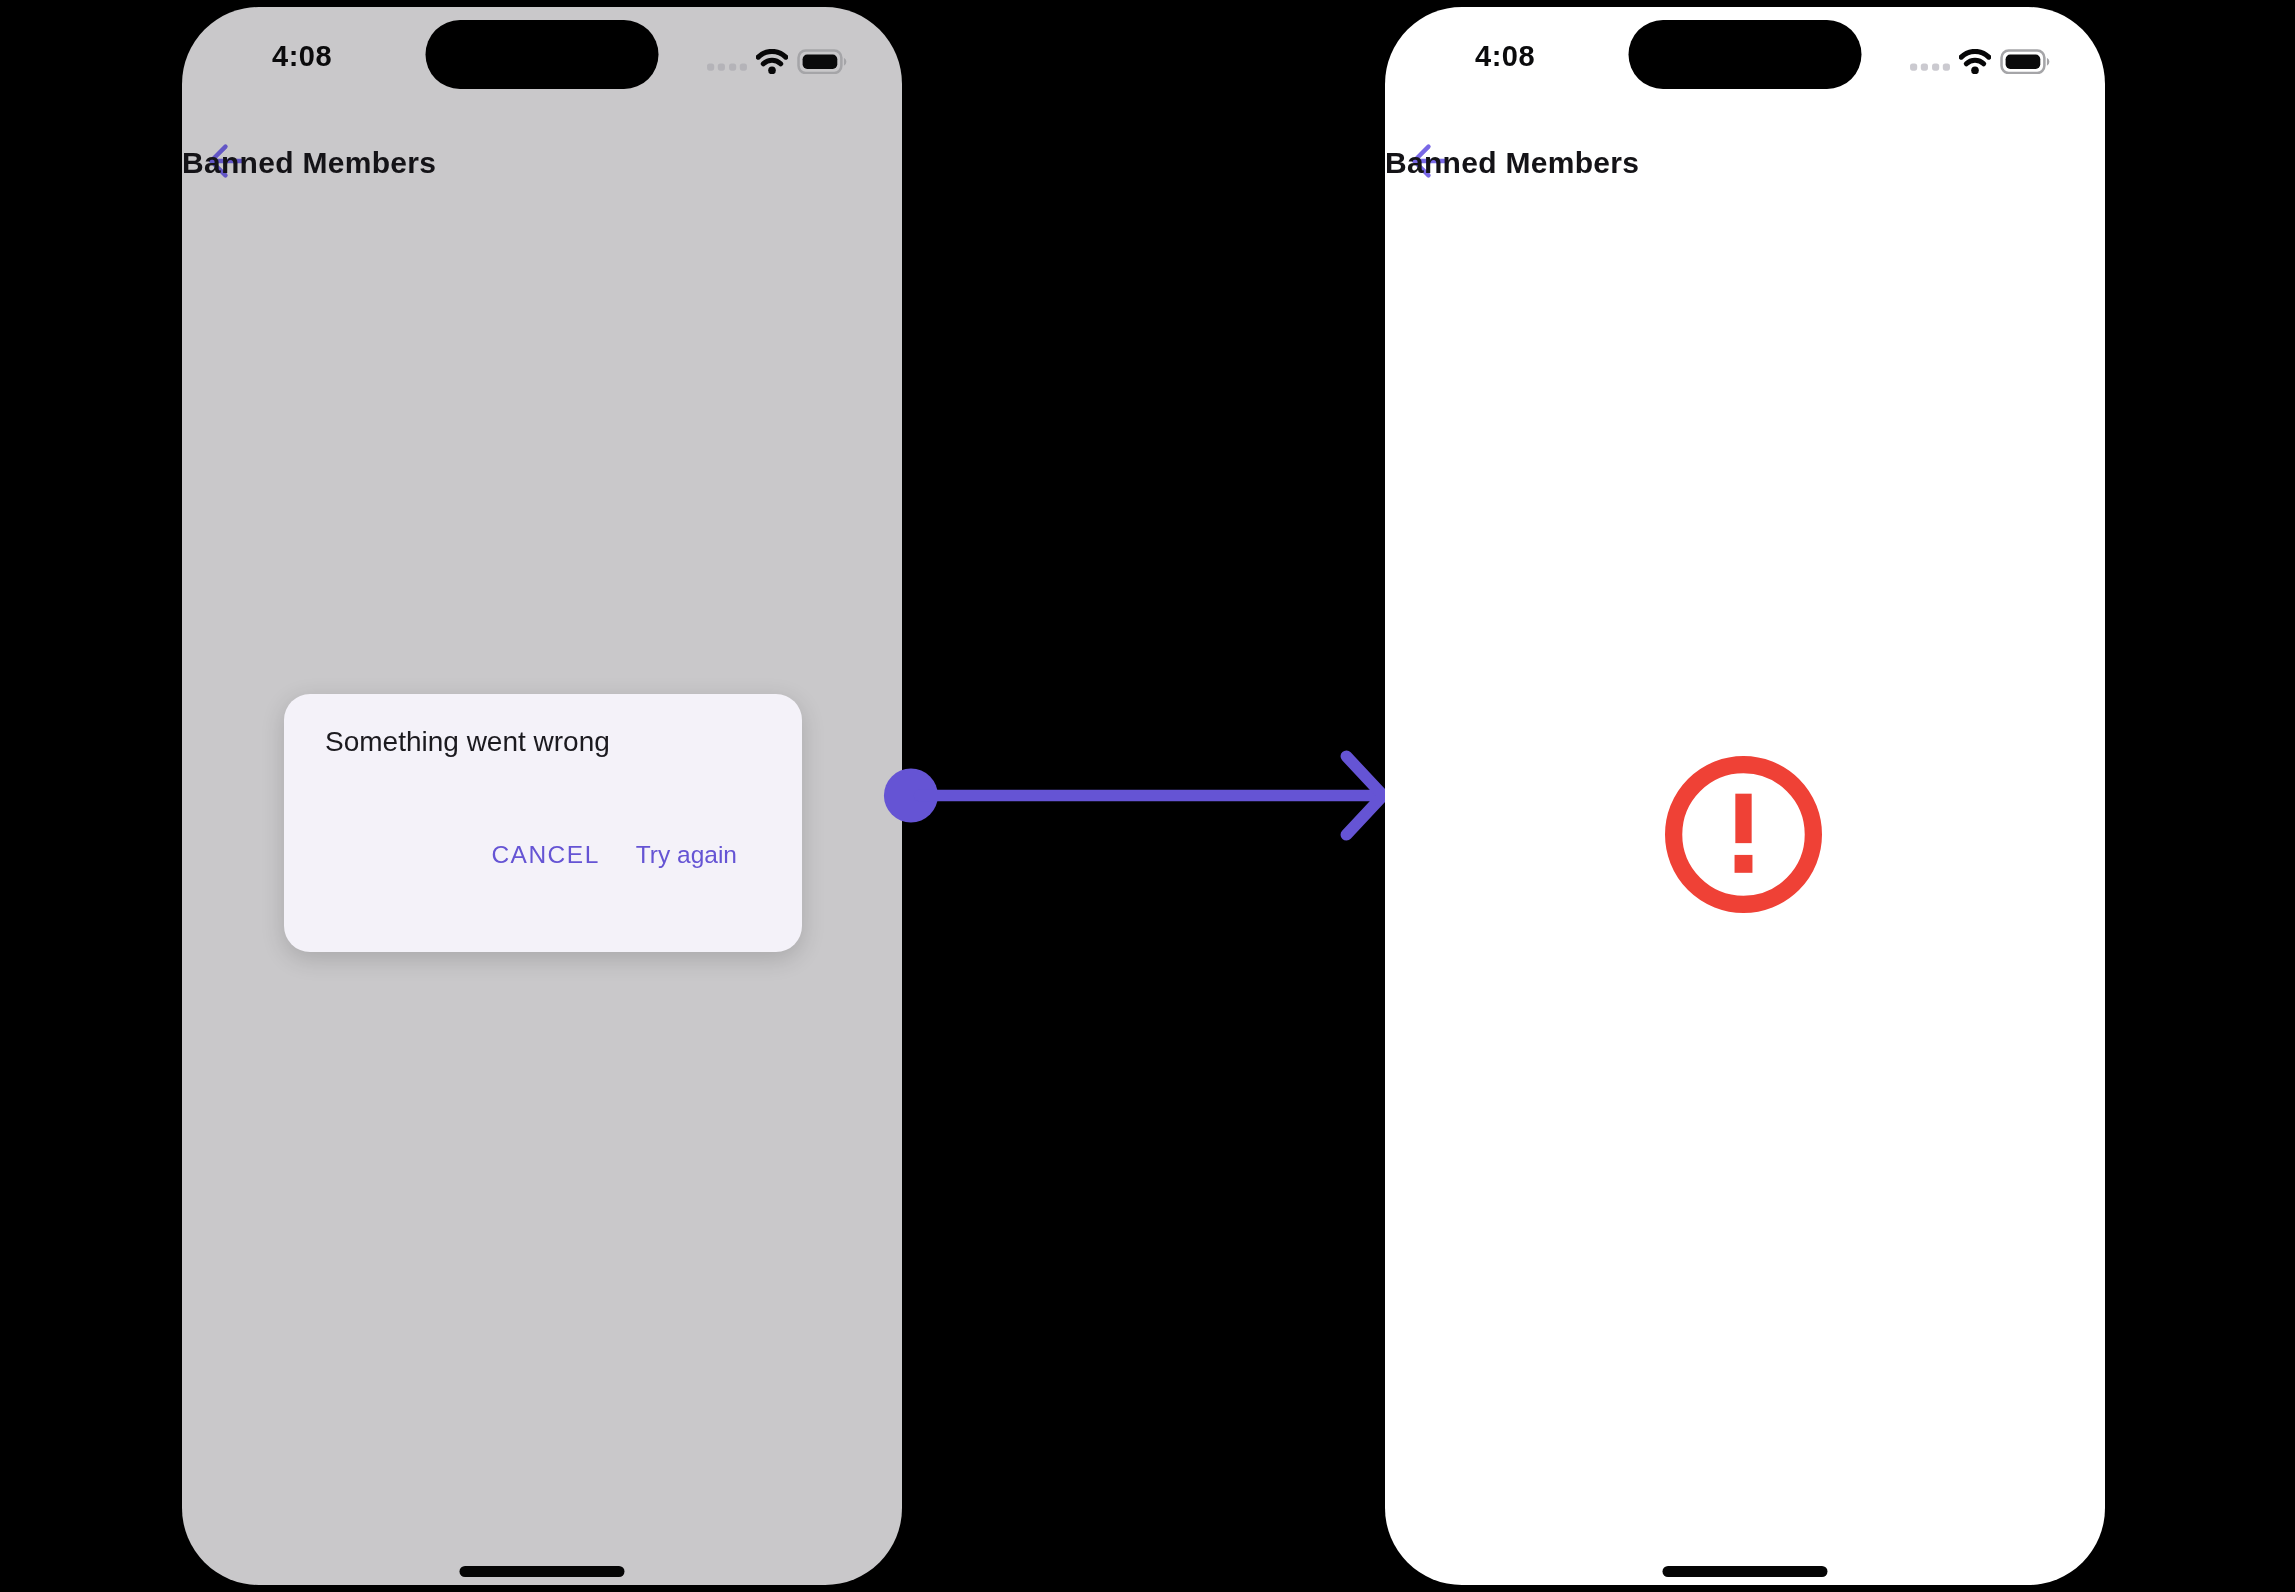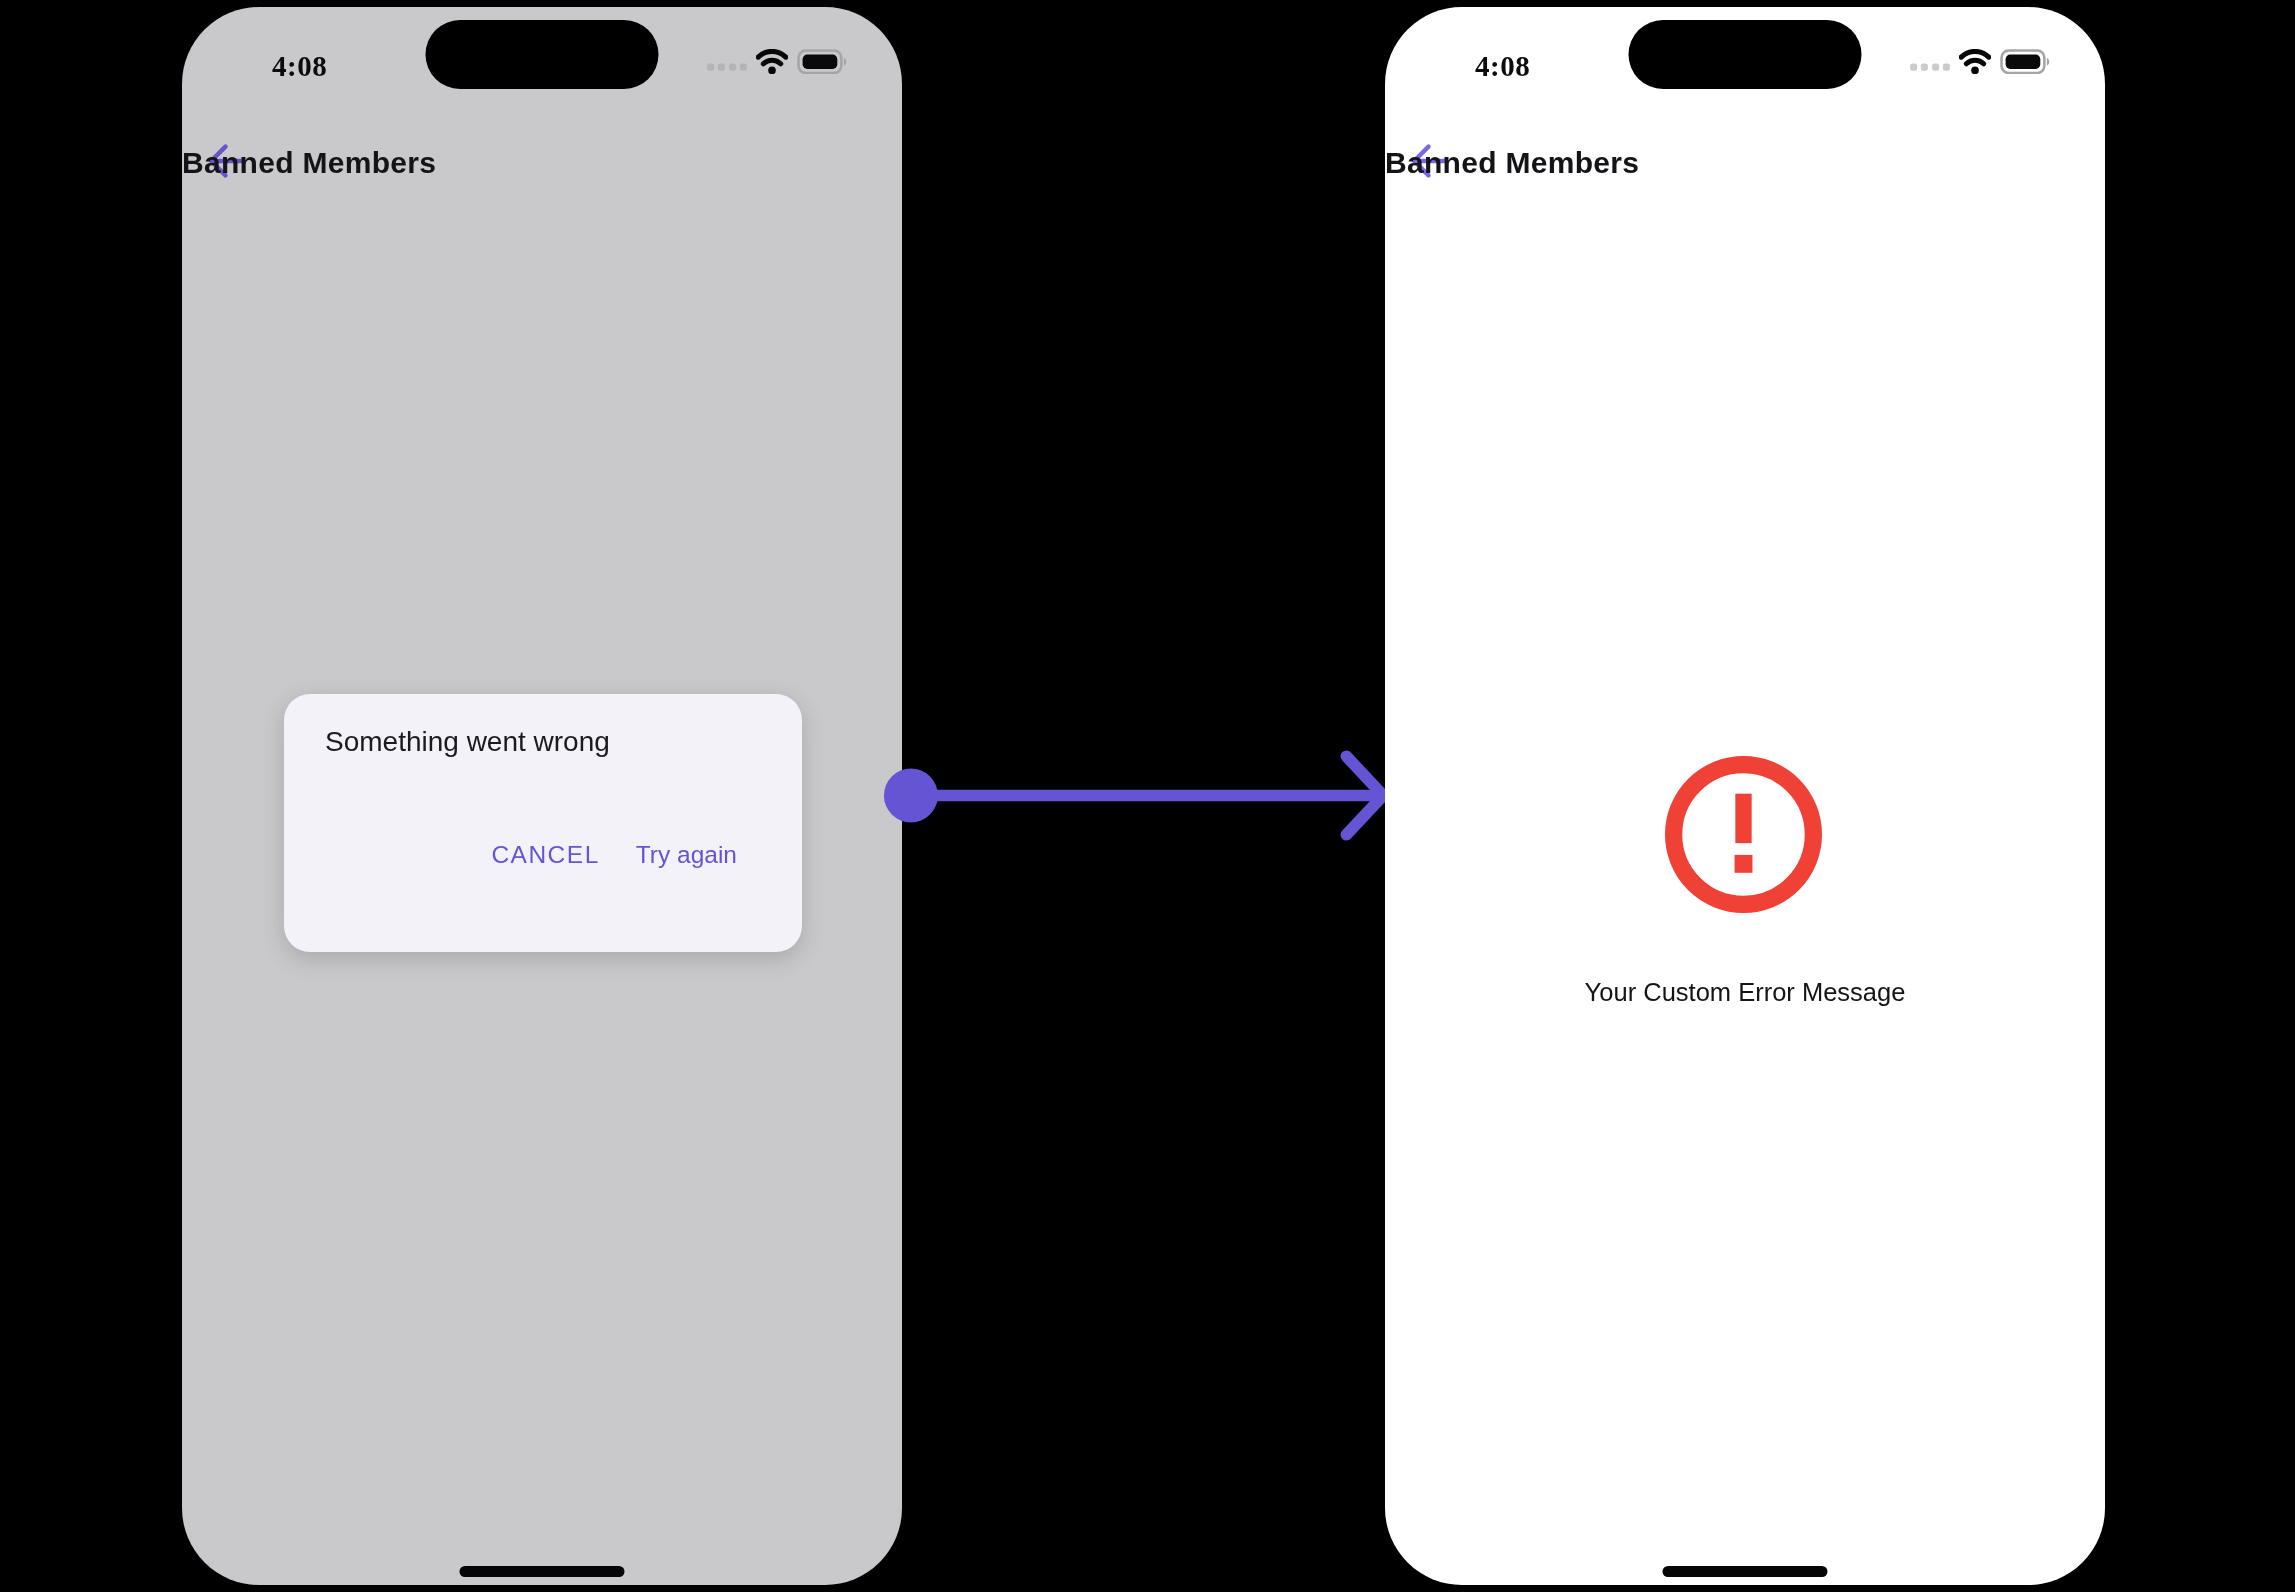--- a/index.html
+++ b/index.html
@@ -24,22 +24,22 @@
   
   .phone{
     position:absolute;top:7.1px;width:720px;height:1578px;
     border-radius:77px;overflow:hidden;
   }
   .phone-left{left:182px;background:var(--dim-bg);}
   .phone-right{left:1385px;background:var(--screen-bg);}
 
   
   .time{
-    position:absolute;left:90px;top:43px;
-    font-size:29px;font-weight:700;letter-spacing:0.5px;color:#0B0B0C;font-family:Liberation Serif, serif;
+    position:absolute;left:90px;top:33px;
+    font-size:29px;font-weight:700;letter-spacing:0.5px;color:#0B0B0C;
   }
   .island{
     position:absolute;left:50%;top:12.8px;transform:translateX(-50%);
     width:233px;height:69px;border-radius:36px;background:#000;
   }
   .status-icons{
     position:absolute;top:33px;right:54px;height:34px;
     display:flex;align-items:flex-end;gap:9.2px;
   }
   .cellular-svg{width:40px;height:8.2px;margin-bottom:2.6px;}
@@ -189,19 +189,18 @@
         <path class="back-path" d="M68 35 H10 M36 7 L8 35 L36 63"></path>
       </svg>
     </div>
     <h1 class="page-title">Banned Members</h1>
 
     <svg class="error-icon" viewBox="0 0 100 100">
       <circle class="err-ring" cx="50" cy="50" r="44.5"></circle>
       <rect class="err-mark" x="44.8" y="24" width="10.4" height="31.5"></rect>
       <rect class="err-mark" x="44.3" y="63" width="11.4" height="11.4"></rect>
     </svg>
-    <div class="error-message">Your Custom Error Message</div>
 
     <div class="home-indicator"></div>
   </section>
 
 </div>
 
 
 </body></html>

